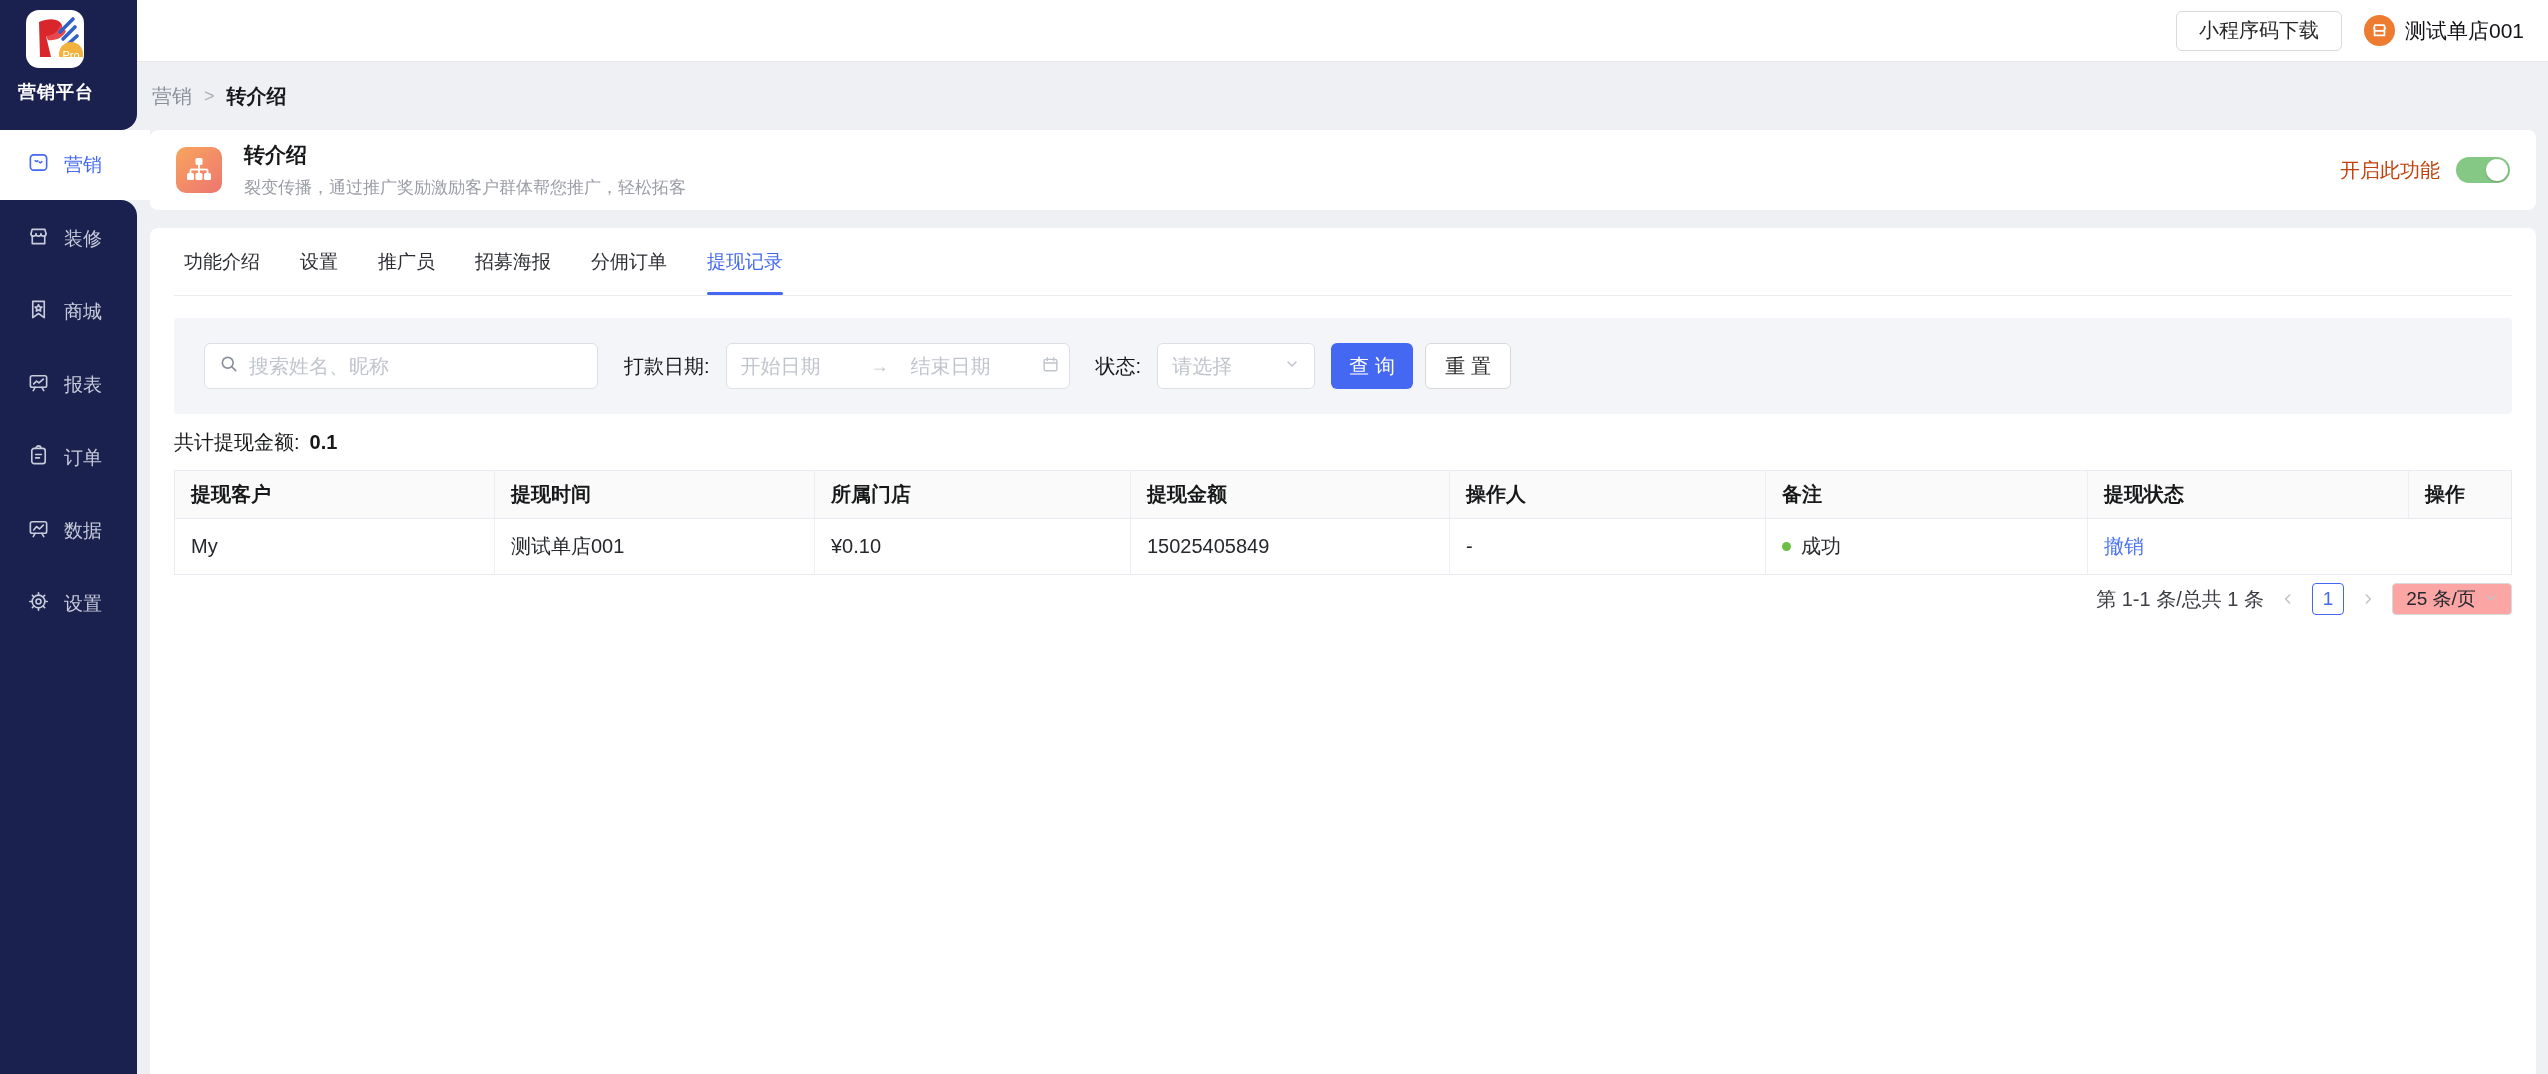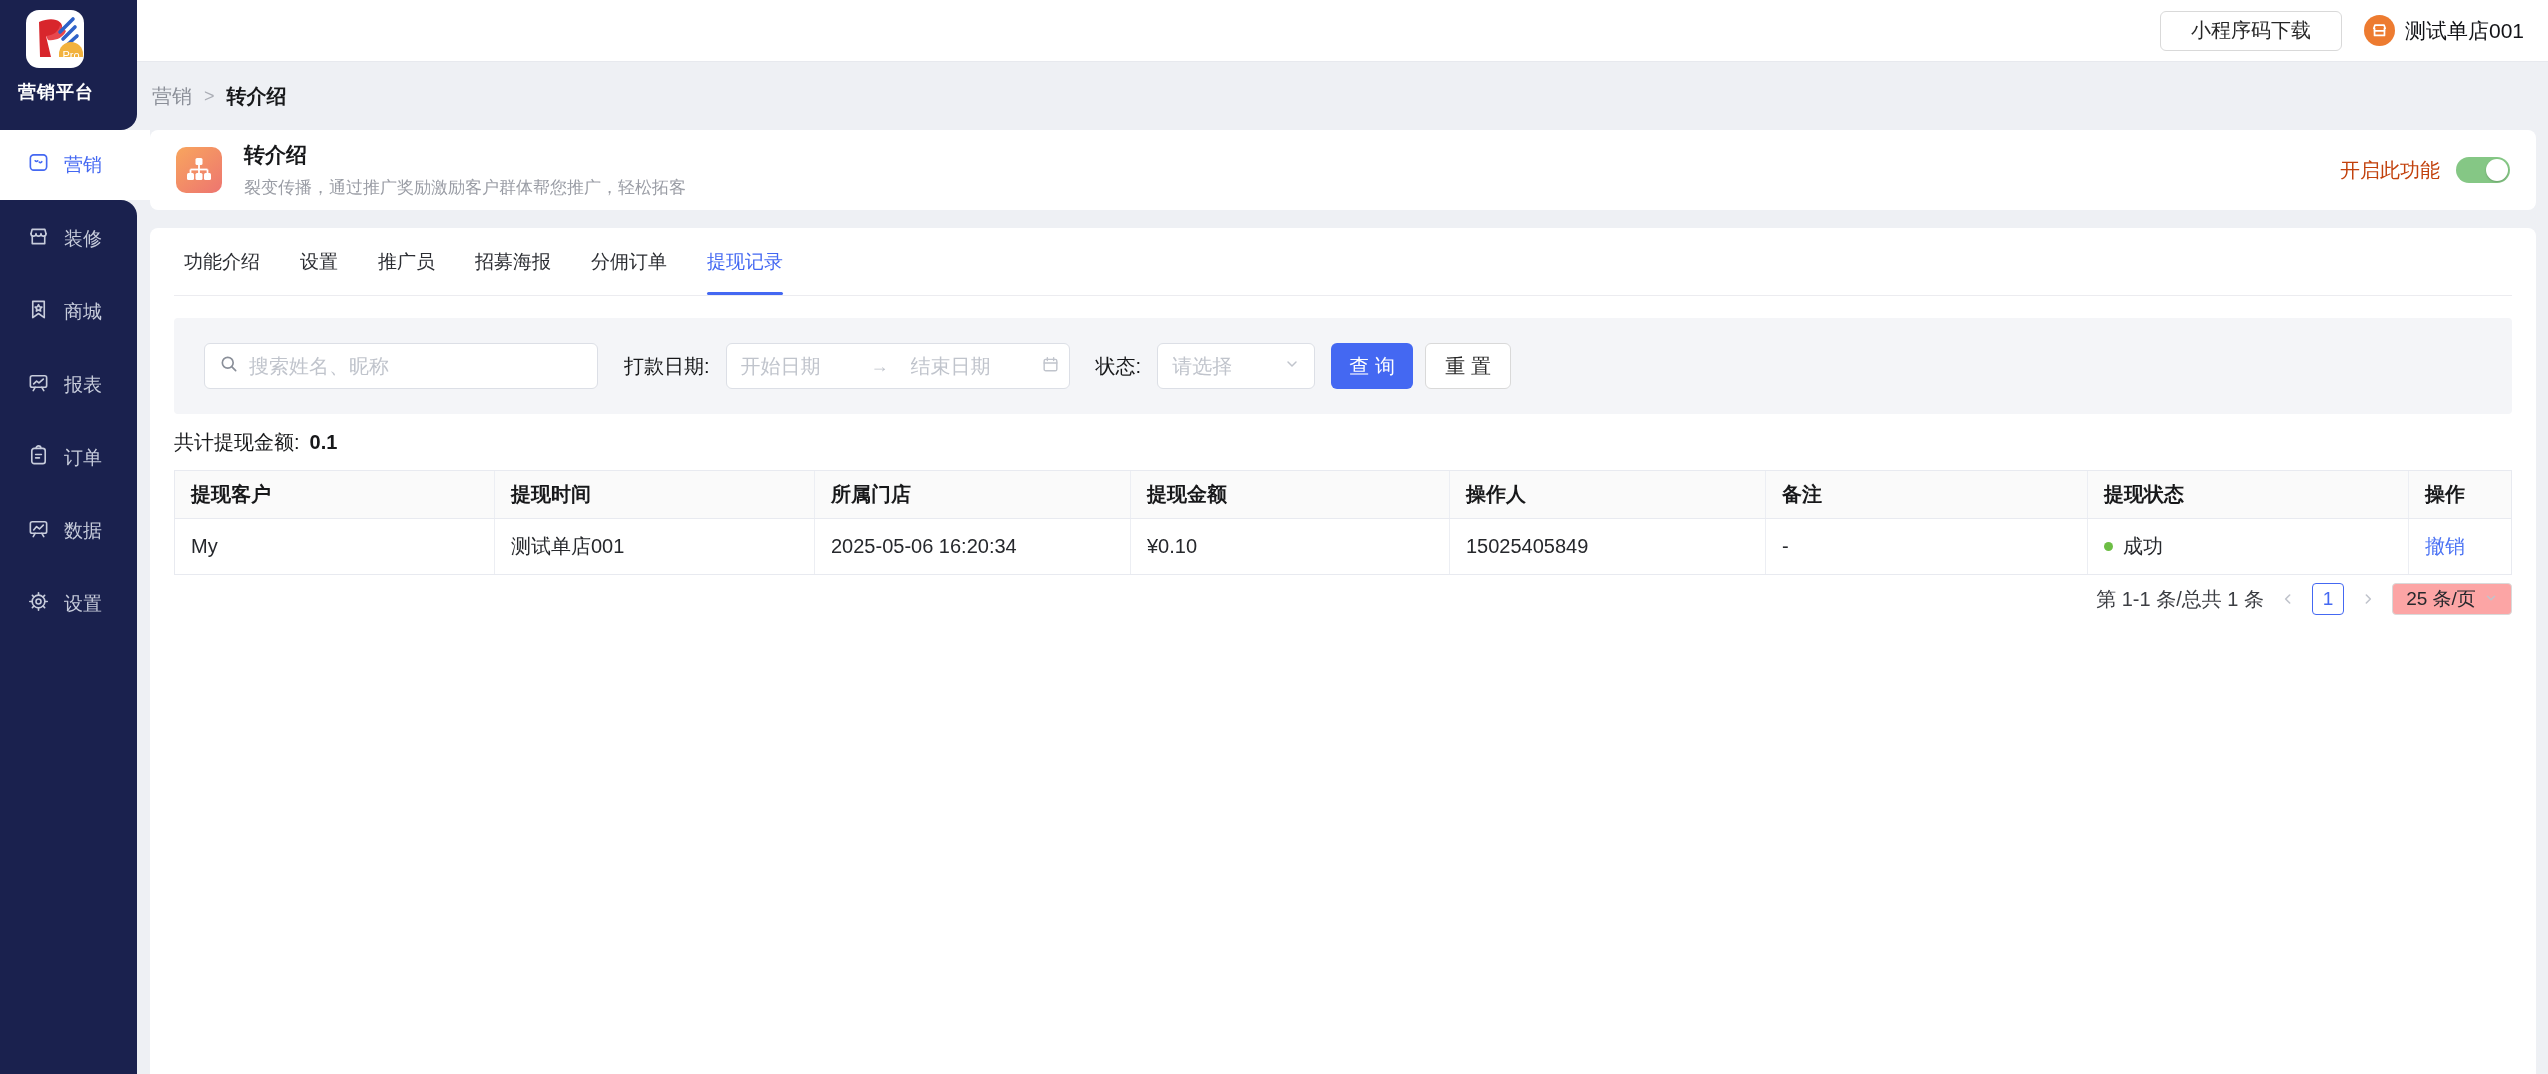--- a/index.html
+++ b/index.html
@@ -4,21 +4,21 @@
 <style>
   * { box-sizing: border-box; margin: 0; padding: 0; }
   html,body { width:2548px; height:1074px; overflow:hidden; }
   body { font-family: "Liberation Sans", "DejaVu Sans", sans-serif; }
   .page { position:relative; width:2548px; height:1074px; background:#eef0f4; }
 
   
   .topbar { position:absolute; left:137px; top:0; right:0; height:62px; background:#fff;
             border-bottom:1px solid #e7e9ee; display:flex; align-items:center;
             justify-content:flex-end; gap:22px; padding-right:24px; }
-  .mini-btn { height:40px; padding:0 30px; background:#fff; border:1px solid #d9d9d9;
+  .mini-btn { height:40px; padding:0 22px; background:#fff; border:1px solid #d9d9d9;
               border-radius:6px; font-size:20px; color:#262626; display:flex; align-items:center; cursor:pointer; }
   .account { display:flex; align-items:center; gap:10px; cursor:pointer; }
   .avatar { width:31px; height:31px; border-radius:50%; background:#ed7b30;
             display:flex; align-items:center; justify-content:center; }
   .account-name { font-size:21px; color:#121317; font-weight:500; }
 
   
   .sidebar { position:absolute; left:0; top:0; width:150px; height:100%; }
   .side-top { position:absolute; left:0; top:0; width:137px; height:130px;
               background:#1a214e; border-radius:0 0 16px 0; }
@@ -336,21 +336,20 @@
         <div class="t-cell">所属门店</div>
         <div class="t-cell">提现金额</div>
         <div class="t-cell">操作人</div>
         <div class="t-cell">备注</div>
         <div class="t-cell">提现状态</div>
         <div class="t-cell">操作</div>
       </div>
       <div class="t-row t-body">
         <div class="t-cell">My</div>
         <div class="t-cell">测试单店001</div>
-        <div class="t-cell">2025-05-06 16:20:34</div>
         <div class="t-cell">¥0.10</div>
         <div class="t-cell">15025405849</div>
         <div class="t-cell">-</div>
         <div class="t-cell">
           <span class="status-dot"></span>
           <span>成功</span>
         </div>
         <div class="t-cell">
           <span class="link">撤销</span>
         </div>

